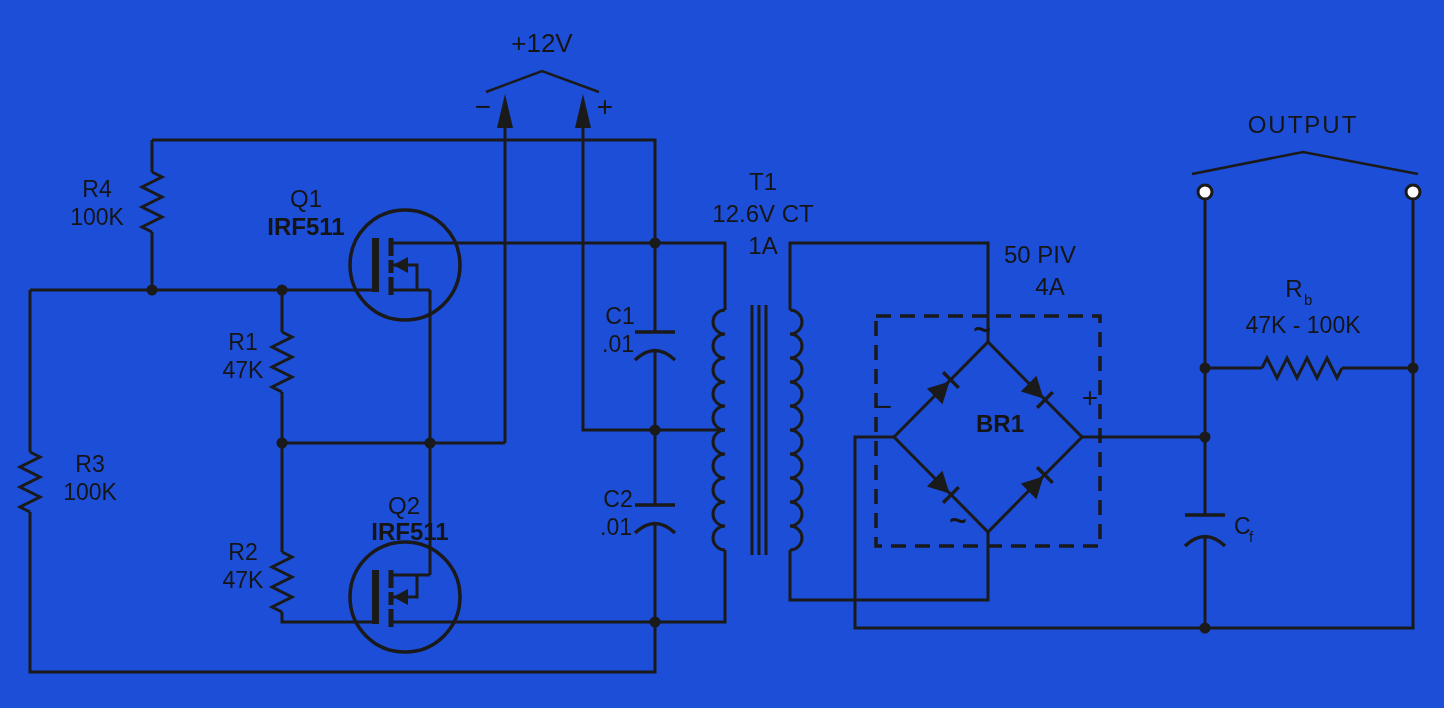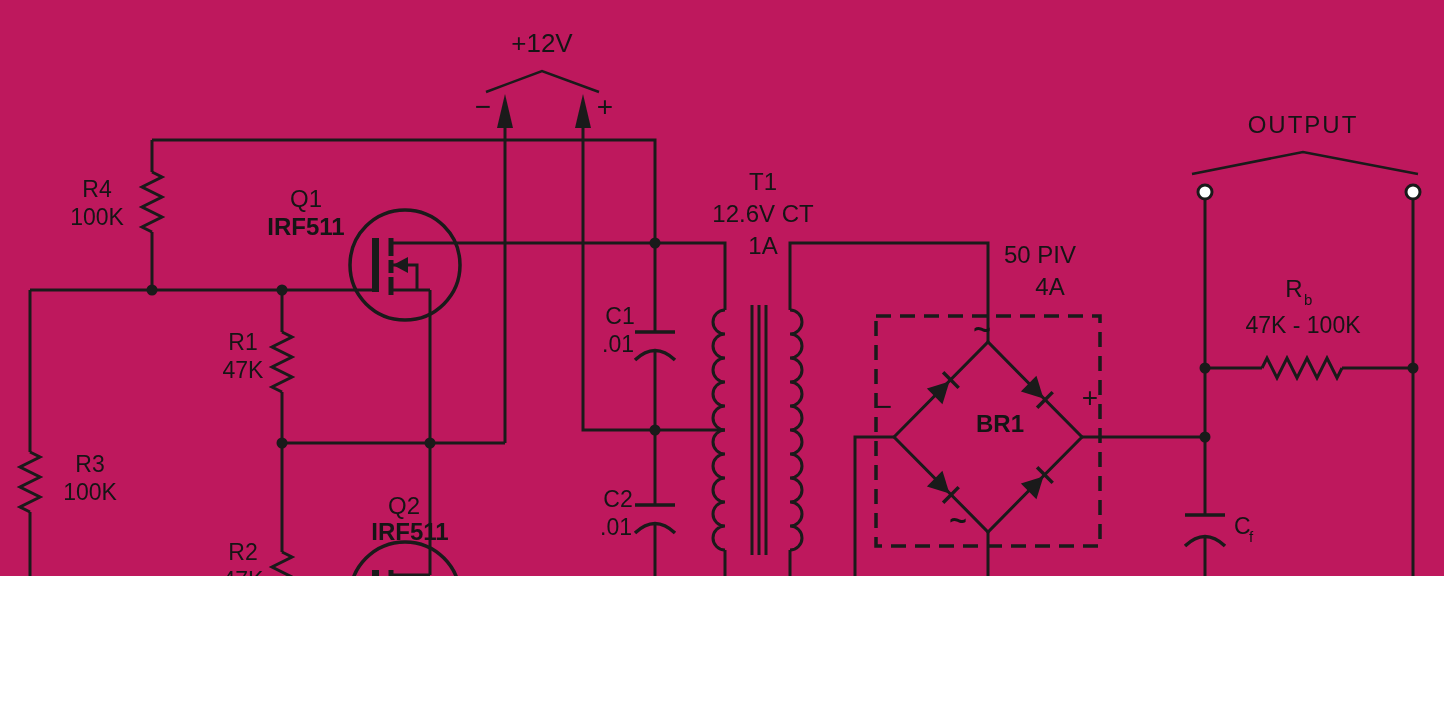--- a/index.html
+++ b/index.html
@@ -1,17 +1,17 @@
 <!DOCTYPE html>
 <html><head>
 <meta charset="utf-8">
 <title>Schematic</title>
 <style>
   html,body{margin:0;padding:0;background:#ffffff;}
-  .page{width:1444px;height:576px;background:#be185d;position:relative;overflow:hidden;}
+  .page{width:1444px;height:708px;background:#1d4ed8;position:relative;overflow:hidden;}
   svg{display:block;}
   text{font-family:"Liberation Sans","DejaVu Sans",sans-serif;fill:#151515;}
   .t23{font-size:23px;}
   .t24{font-size:24px;}
   .t26{font-size:26px;}
   .t28{font-size:28px;}
   .t30{font-size:30px;font-weight:bold;}
   .bold{font-weight:bold;}
   .wire{stroke:#1a1a1a;stroke-width:3;fill:none;}
   .wire-thin{stroke:#1a1a1a;stroke-width:2.5;fill:none;}

